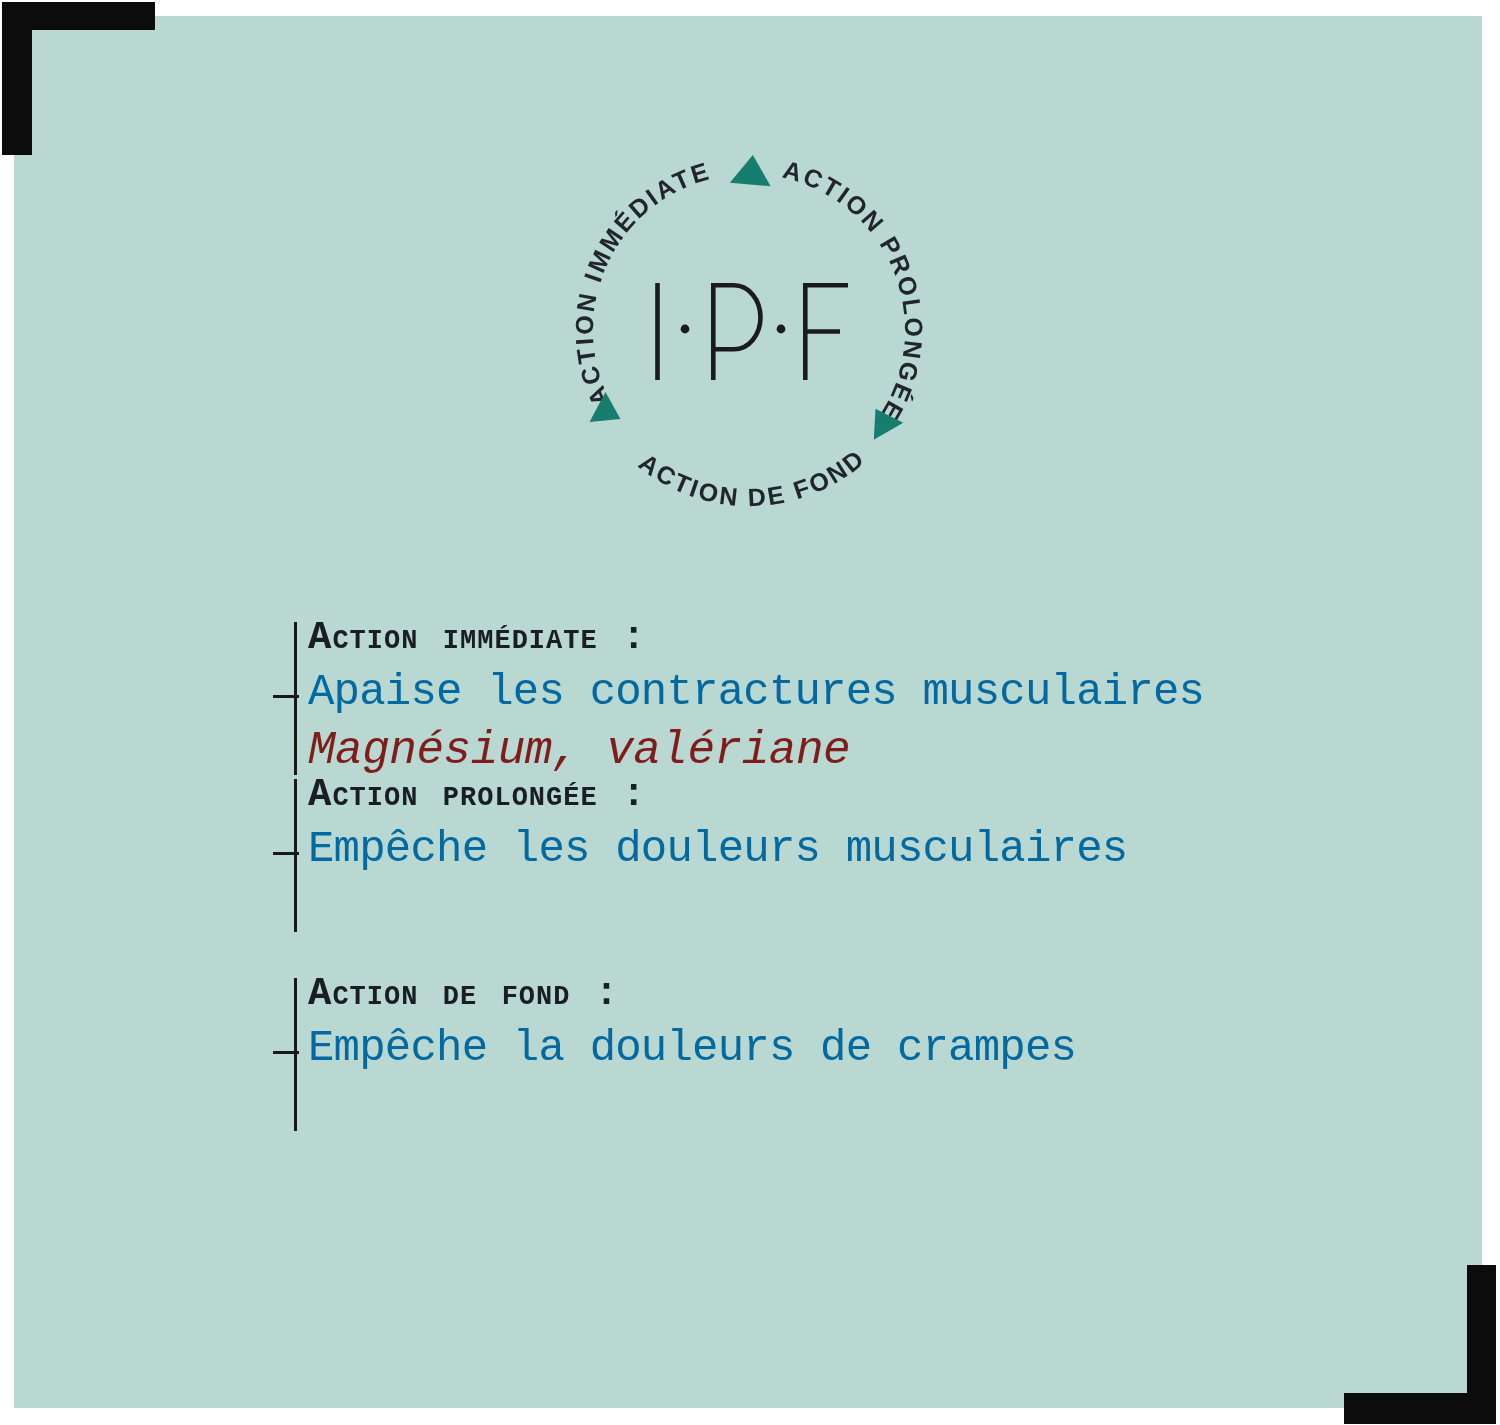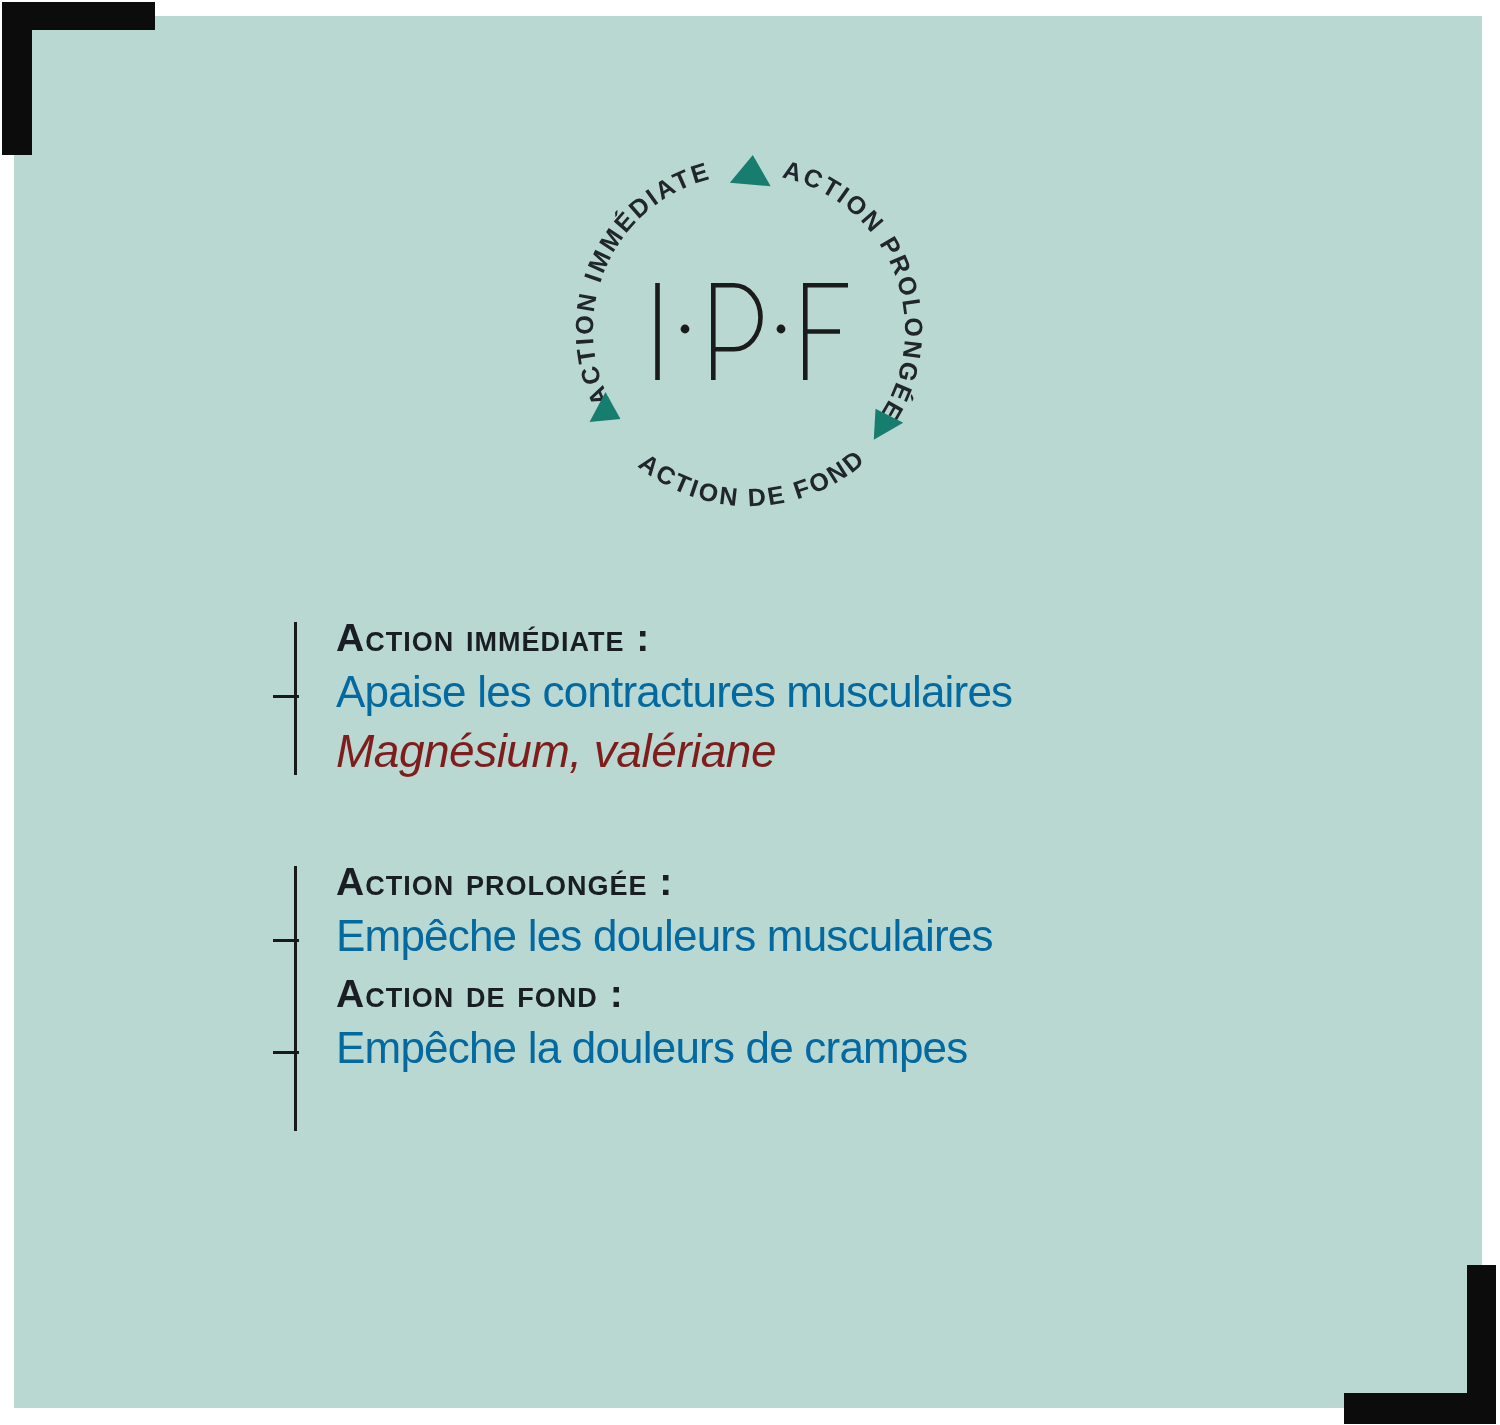--- a/index.html
+++ b/index.html
@@ -38,21 +38,21 @@
     fill:#20262b;
   }
   .monogram-stroke{stroke:#1b1b1b;stroke-width:4.6;fill:none;}
   .monogram-dot{fill:#1b1b1b;}
 
   
   .section{position:absolute;left:273px;display:flex;align-items:flex-start;color:#1c2127;}
   .marker{position:relative;width:27px;height:153px;flex:none;}
   .vline{position:absolute;left:21px;top:0;width:3px;height:153px;background:#191919;}
   .tick{position:absolute;left:0;top:73px;width:26px;height:3px;background:#191919;}
-  .stext{margin-left:36px;margin-top:-4px;}
+  .stext{margin-left:8px;margin-top:-4px;font-family:Liberation Mono, monospace;}
   .s-head{
     font-size:39px;font-weight:700;font-variant:small-caps;
     letter-spacing:1px;line-height:1.05;color:#191e24;
   }
   .s-body{
     font-size:44px;font-weight:400;line-height:1.0;
     margin-top:11px;letter-spacing:-0.8px;color:#0369a1;
   }
   .s-note{
     font-size:46px;font-style:italic;line-height:1.0;
@@ -107,21 +107,21 @@
       <span class="vline"></span>
       <span class="tick"></span>
     </div>
     <div class="stext">
       <div class="s-head">Action immédiate :</div>
       <div class="s-body">Apaise les contractures musculaires</div>
       <div class="s-note">Magnésium, valériane</div>
     </div>
   </div>
 
-  <div class="section" style="top:866px;">
+  <div class="section" style="top:779px;">
     <div class="marker">
       <span class="vline"></span>
       <span class="tick"></span>
     </div>
     <div class="stext">
       <div class="s-head">Action prolongée :</div>
       <div class="s-body">Empêche les douleurs musculaires</div>
     </div>
   </div>
 

